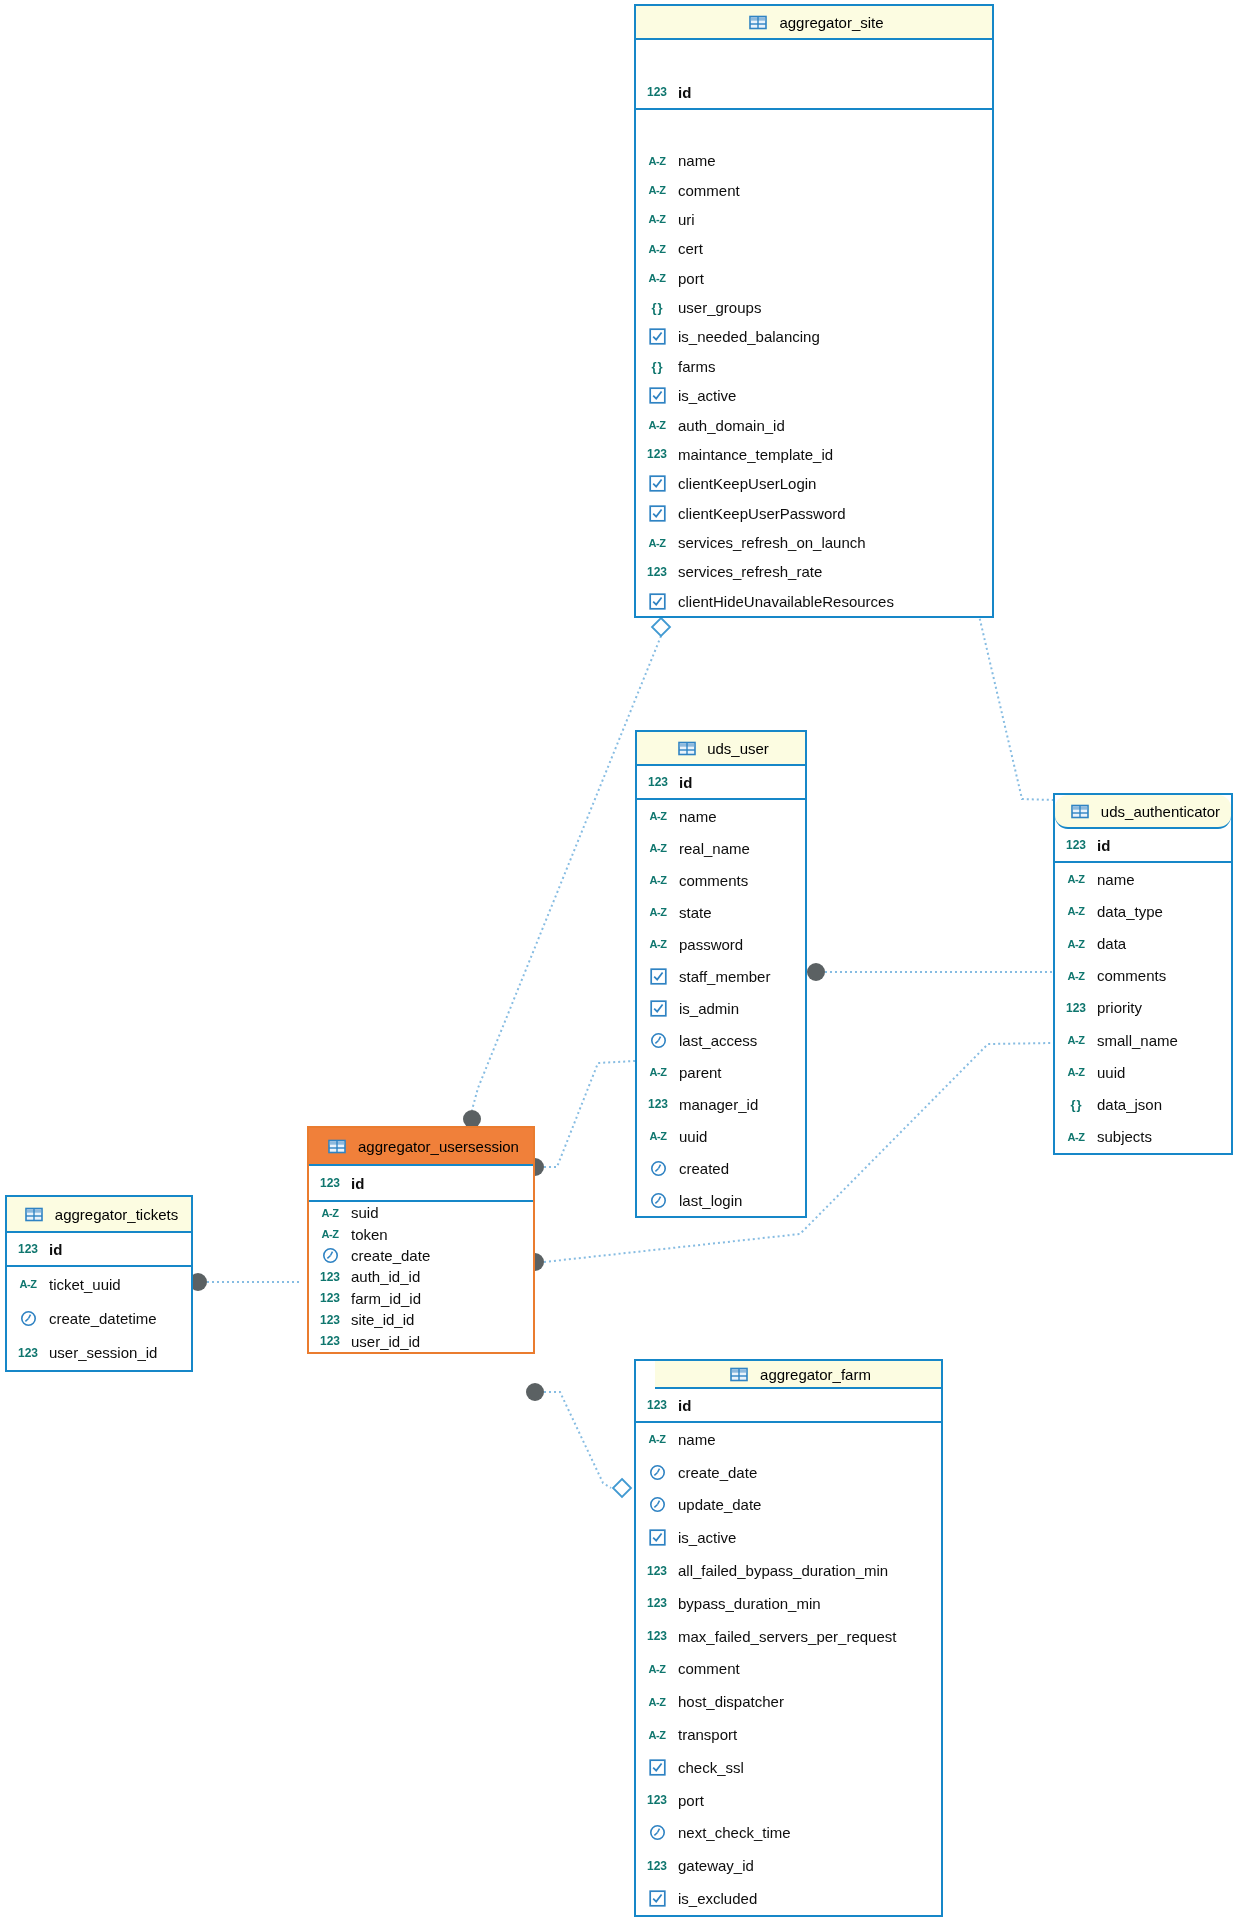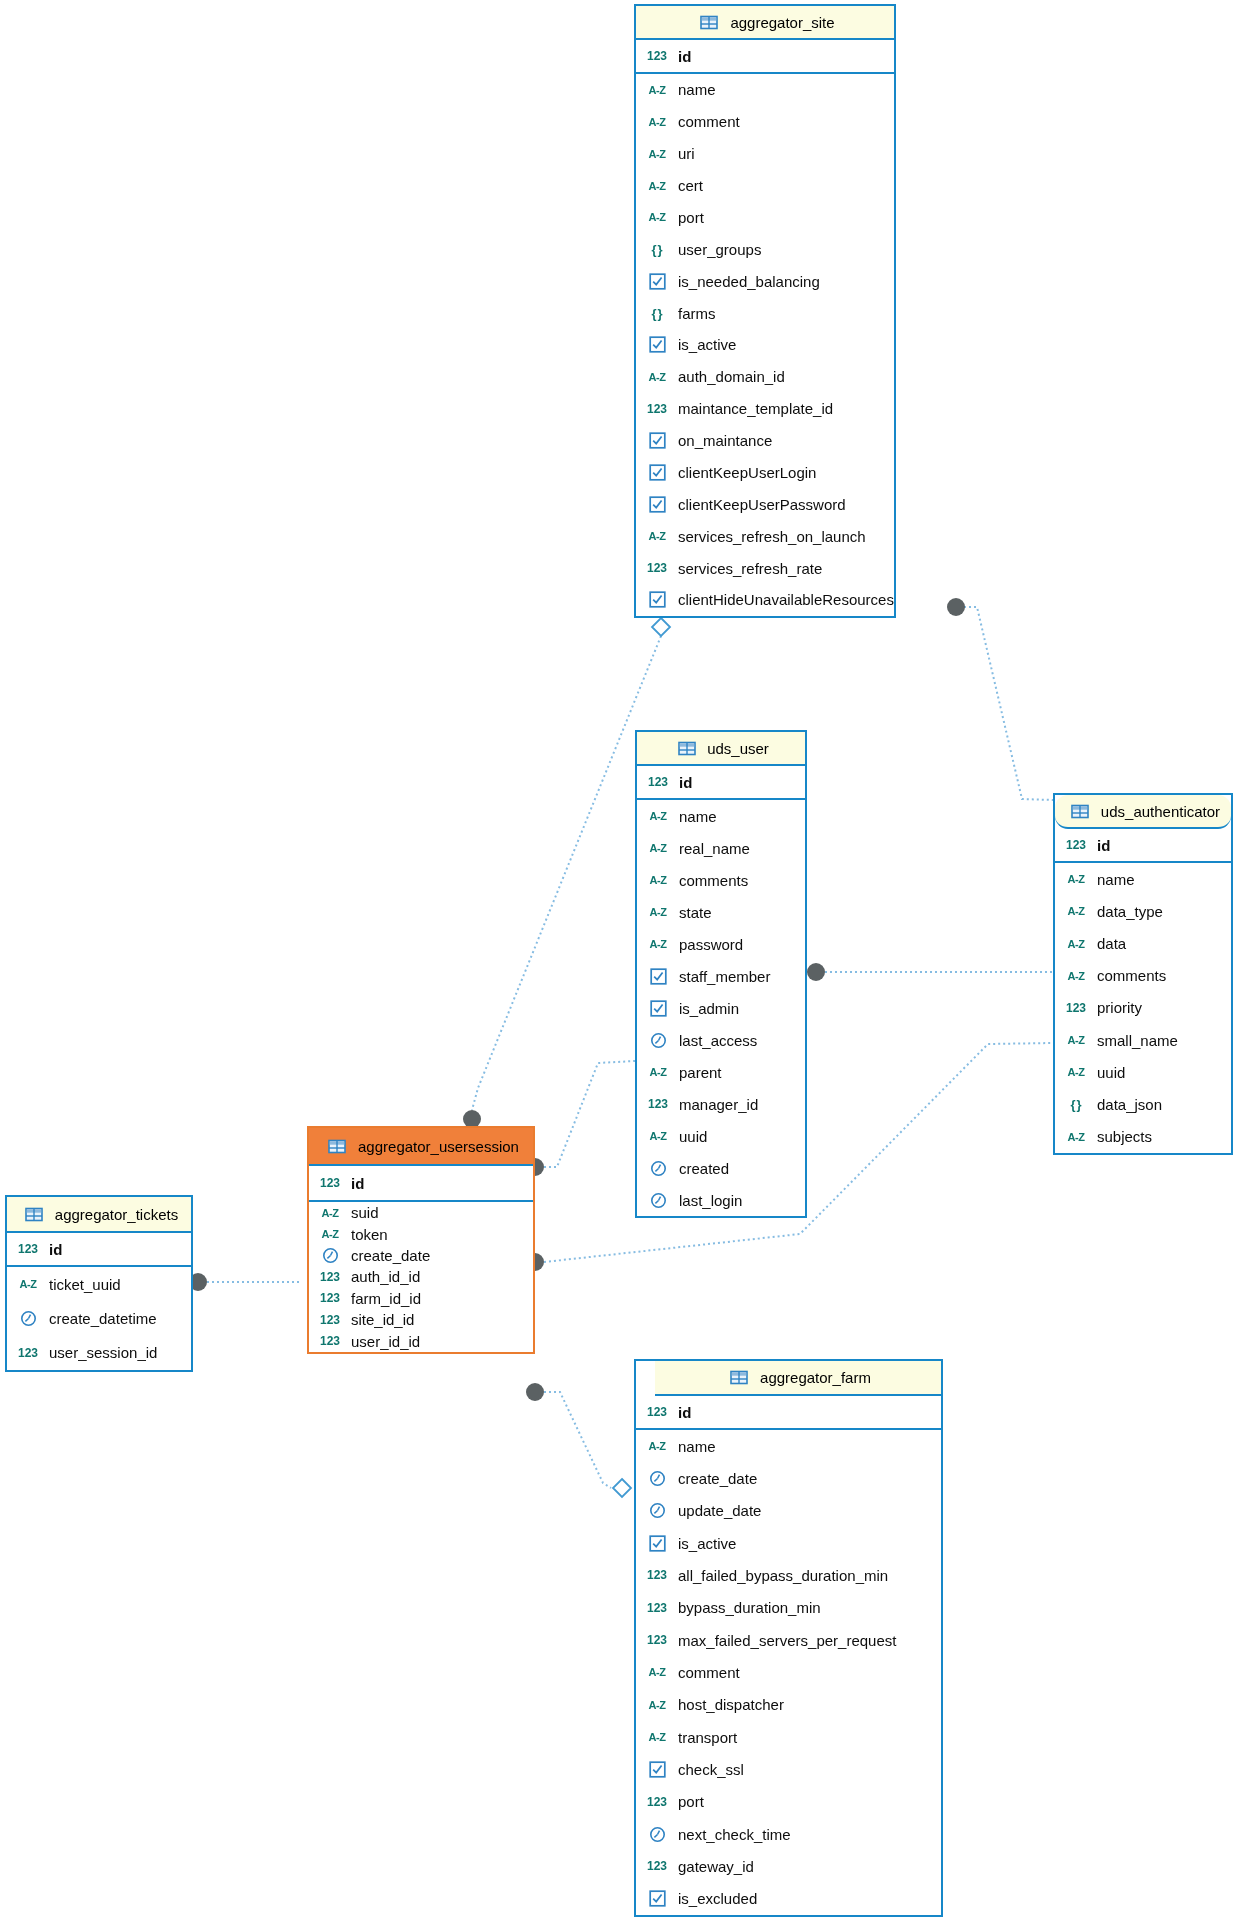--- a/index.html
+++ b/index.html
@@ -41,21 +41,21 @@
       <polyline points="544,1167 557,1167 598,1063 635,1061" fill="none" stroke="#86bce2" stroke-width="2" stroke-dasharray="2 3"></polyline>
       <circle cx="535" cy="1167" r="9" fill="#5b6163"></circle>
       <polyline points="544,1262 800,1234 988,1044 1053,1043" fill="none" stroke="#86bce2" stroke-width="2" stroke-dasharray="2 3"></polyline>
       <circle cx="535" cy="1262" r="9" fill="#5b6163"></circle>
       <polyline points="207,1282 300,1282" fill="none" stroke="#86bce2" stroke-width="2" stroke-dasharray="2 3"></polyline>
       <circle cx="198" cy="1282" r="9" fill="#5b6163"></circle>
       <polyline points="544,1392 560,1392 603,1483 611,1488" fill="none" stroke="#86bce2" stroke-width="2" stroke-dasharray="2 3"></polyline>
       <circle cx="535" cy="1392" r="9" fill="#5b6163"></circle>
       <polygon points="622,1479 631,1488 622,1497 613,1488" fill="#ffffff" stroke="#429ad2" stroke-width="1.8"></polygon>
     </svg>
-<div class="entity" style="left: 634px; top: 4px; width: 262px; height: 614px;">
+<div class="entity" style="left: 634px; top: 4px; width: 360px; height: 614px; gap: 36px;">
       <div class="entity-header" style="height: 34px;">
         <span class="ic-box">
           <svg width="18" height="15" viewBox="0 0 18 15">
             <rect x="1" y="1.5" width="16" height="12" fill="#eaf3fb" stroke="#2f83c3" stroke-width="1.6"></rect>
             <rect x="1.8" y="2.3" width="14.4" height="3.4" fill="#8db9dd"></rect>
             <line x1="9" y1="2" x2="9" y2="13.5" stroke="#2f83c3" stroke-width="1.4"></line>
             <line x1="1" y1="9" x2="17" y2="9" stroke="#2f83c3" stroke-width="1.4"></line>
           </svg>
         </span>
         <span>aggregator_site</span>
@@ -139,29 +139,20 @@
           </span>
           <span class="lbl">maintance_template_id</span>
         </div>
         <div class="row">
           <span class="ic-box">
             <svg width="17" height="17" viewBox="0 0 17 17">
               <rect x="1.2" y="1.2" width="14.6" height="14.6" fill="#fff" stroke="#2f83c3" stroke-width="1.7"></rect>
               <polyline points="4.2,8.6 7.2,11.6 12.6,4.4" fill="none" stroke="#2f83c3" stroke-width="1.7"></polyline>
             </svg>
           </span>
-          <span class="lbl">on_maintance</span>
-        </div>
-        <div class="row">
-          <span class="ic-box">
-            <svg width="17" height="17" viewBox="0 0 17 17">
-              <rect x="1.2" y="1.2" width="14.6" height="14.6" fill="#fff" stroke="#2f83c3" stroke-width="1.7"></rect>
-              <polyline points="4.2,8.6 7.2,11.6 12.6,4.4" fill="none" stroke="#2f83c3" stroke-width="1.7"></polyline>
-            </svg>
-          </span>
           <span class="lbl">clientKeepUserLogin</span>
         </div>
         <div class="row">
           <span class="ic-box">
             <svg width="17" height="17" viewBox="0 0 17 17">
               <rect x="1.2" y="1.2" width="14.6" height="14.6" fill="#fff" stroke="#2f83c3" stroke-width="1.7"></rect>
               <polyline points="4.2,8.6 7.2,11.6 12.6,4.4" fill="none" stroke="#2f83c3" stroke-width="1.7"></polyline>
             </svg>
           </span>
           <span class="lbl">clientKeepUserPassword</span>
@@ -485,21 +476,21 @@
         </div>
         <div class="row">
           <span class="ic-box">
             <span class="ic num">123</span>
           </span>
           <span class="lbl">user_session_id</span>
         </div>
       </div>
     </div>
     <div class="entity" style="left: 634px; top: 1359px; width: 309px; height: 558px;">
-      <div class="entity-header" style="height: 35px; margin-left: 19px;">
+      <div class="entity-header" style="height: 28px; margin-left: 19px;">
         <span class="ic-box">
           <svg width="18" height="15" viewBox="0 0 18 15">
             <rect x="1" y="1.5" width="16" height="12" fill="#eaf3fb" stroke="#2f83c3" stroke-width="1.6"></rect>
             <rect x="1.8" y="2.3" width="14.4" height="3.4" fill="#8db9dd"></rect>
             <line x1="9" y1="2" x2="9" y2="13.5" stroke="#2f83c3" stroke-width="1.4"></line>
             <line x1="1" y1="9" x2="17" y2="9" stroke="#2f83c3" stroke-width="1.4"></line>
           </svg>
         </span>
         <span>aggregator_farm</span>
       </div>

